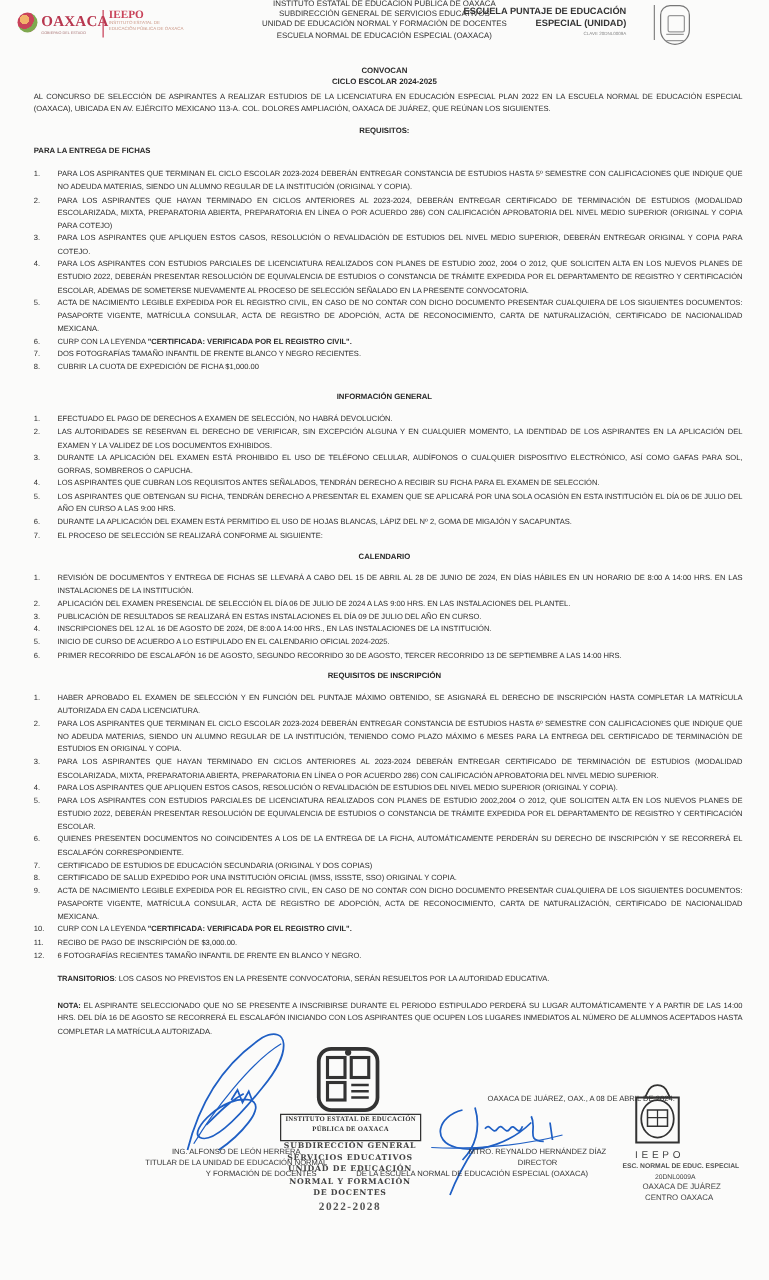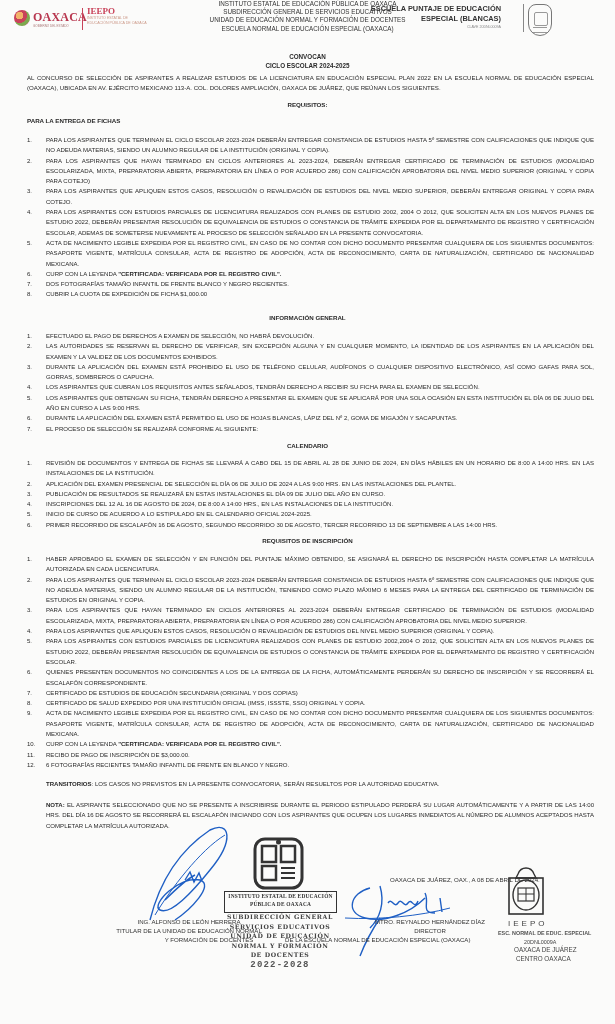--- a/index.html
+++ b/index.html
@@ -34,21 +34,21 @@
   b.hl { font-weight: bold; }
   .note { position: absolute; left: 46px; width: 548px; font-size: 6.05px; line-height: 10.3px; text-align: justify; }
   .note b { font-weight: bold; }
 
   .sig-block { position: absolute; font-size: 6.1px; text-align: center; color: #333; line-height: 8.8px; }
   .date { position: absolute; left: 390px; top: 876px; font-size: 6.1px; color: #333; }
   .sig-scribble { position: absolute; }
   .stamp-box { position: absolute; left: 224px; top: 891px; width: 113px; height: 22px; border: 1.5px solid #333; text-align: center; font-family: "Liberation Serif", serif; font-weight: bold; font-size: 5.4px; line-height: 9px; color: #333; letter-spacing: 0.2px; }
   .stamp-lines { position: absolute; left: 205px; top: 912px; width: 150px; text-align: center; font-family: "DejaVu Serif", serif; font-weight: bold; color: #444; }
   .stamp-lines .l { font-size: 6.2px; line-height: 9.5px; letter-spacing: 0.6px; }
-  .stamp-lines .yr { font-size: 9px; letter-spacing: 1.2px; font-family: Liberation Mono, monospace; color: #555; }
+  .stamp-lines .yr { font-size: 9px; letter-spacing: 1.2px; font-family: Liberation Serif, serif; color: #555; }
   .emblem { position: absolute; left: 252px; top: 836px; width: 53px; height: 55px; }
   .coat { position: absolute; left: 506px; top: 866px; width: 40px; height: 50px; }
   .coat-text { position: absolute; left: 498px; top: 920px; width: 120px; text-align: left; font-size: 6.3px; line-height: 8.8px; color: #444; }
   .coat-text .ieep { font-size: 8px; letter-spacing: 3px; padding-left: 10px; }
 </style>
 </head>
 <body>
 
 <div class="page">
 
@@ -64,21 +64,21 @@
       <div class="sub">INSTITUTO ESTATAL DE EDUCACIÓN PÚBLICA DE OAXACA</div>
     </div>
     <div class="hdr-center">
       <div>INSTITUTO ESTATAL DE EDUCACIÓN PÚBLICA DE OAXACA</div>
       <div>SUBDIRECCIÓN GENERAL DE SERVICIOS EDUCATIVOS</div>
       <div>UNIDAD DE EDUCACIÓN NORMAL Y FORMACIÓN DE DOCENTES</div>
       <div>ESCUELA NORMAL DE EDUCACIÓN ESPECIAL (OAXACA)</div>
     </div>
     <div class="hdr-right">
       <div>ESCUELA PUNTAJE DE EDUCACIÓN</div>
-      <div>ESPECIAL (BLANCAS)</div>
+      <div>ESPECIAL (UNIDAD)</div>
       <div class="clave">CLAVE 20DNL0009A</div>
     </div>
     <div class="hdr-right-bar"></div>
     <div class="shield"></div>
   </div>
 
   <div class="title" style="top:52px;">CONVOCAN</div>
   <div class="title" style="top:61px;">CICLO ESCOLAR 2024-2025</div>
 
   <div class="para" style="top:73px;">AL CONCURSO DE SELECCIÓN DE ASPIRANTES A REALIZAR ESTUDIOS DE LA LICENCIATURA EN EDUCACIÓN ESPECIAL PLAN 2022 EN LA ESCUELA NORMAL DE EDUCACIÓN ESPECIAL (OAXACA), UBICADA EN AV. EJÉRCITO MEXICANO 113-A. COL. DOLORES AMPLIACIÓN, OAXACA DE JUÁREZ, QUE REÚNAN LOS SIGUIENTES.</div>

